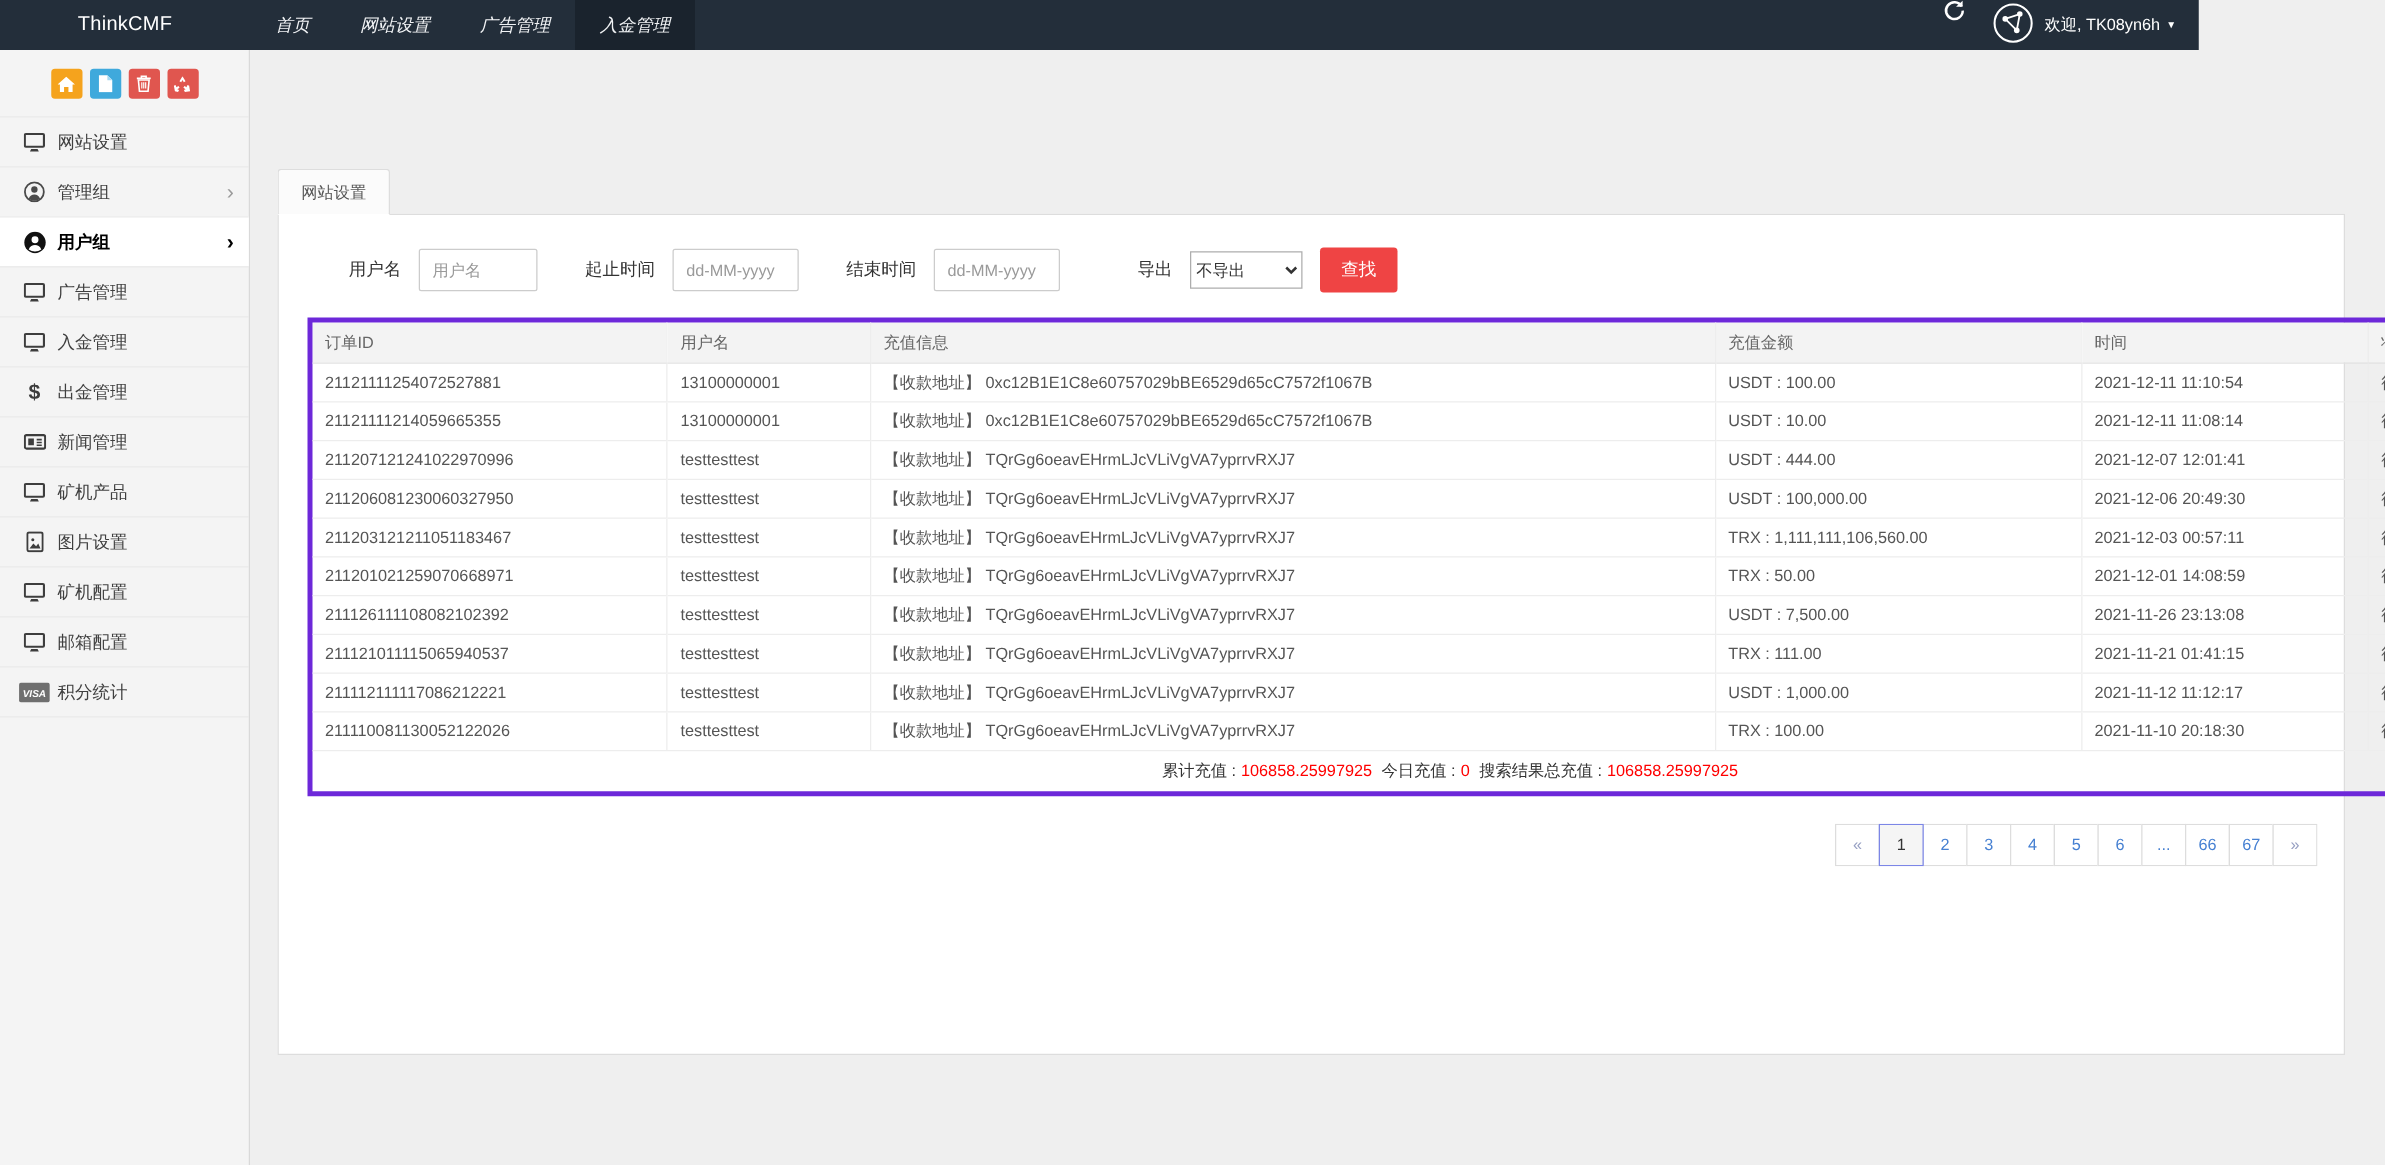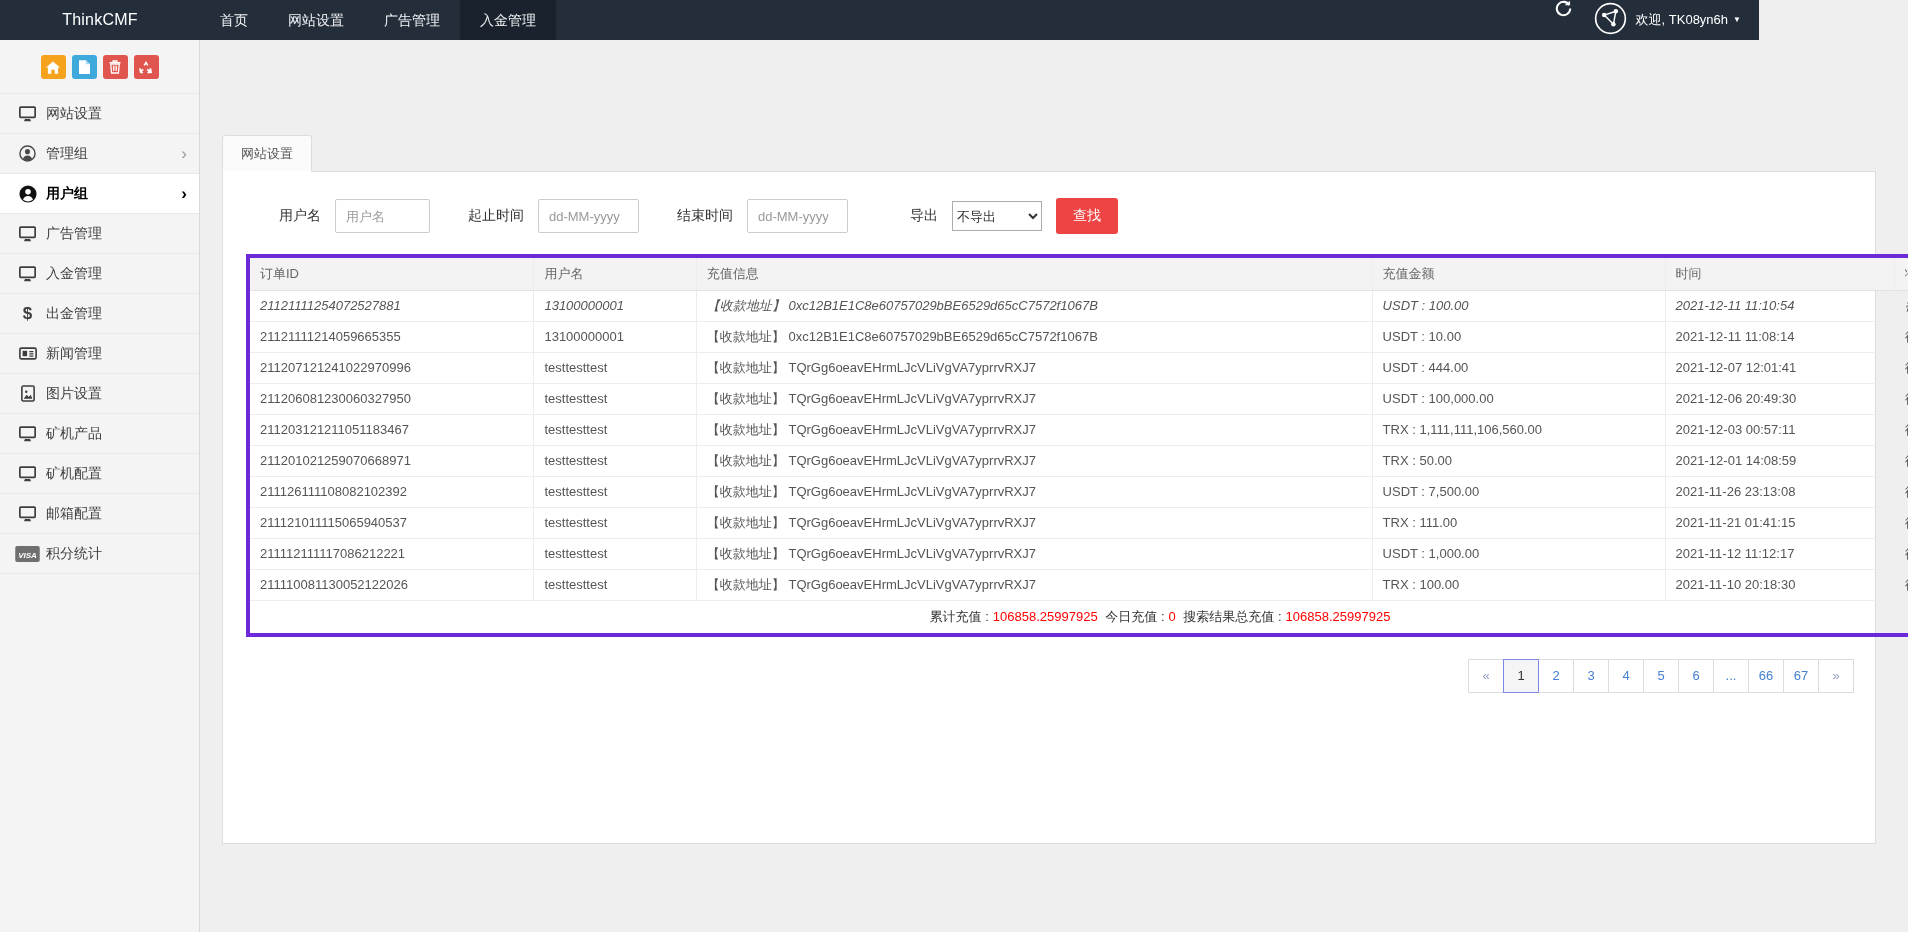--- a/index.html
+++ b/index.html
@@ -9,21 +9,21 @@
     background:#efefef;
     font-family:"Liberation Sans","DejaVu Sans",sans-serif;
     font-size:13px; color:#444;
   }
 
   
   .navbar { position:absolute; top:0; left:0; width:1759px; height:40px;
     background:#232e3a; display:flex; align-items:stretch; z-index:20; }
   .brand { width:200px; line-height:40px; text-align:center; color:#fff;
     font-size:16px; letter-spacing:.2px; }
-  .nav-items { display:flex; }
+  .nav-items { display:flex;font-style:italic; }
   .nav-item { line-height:40px; padding:0 20px; color:#f1f3f5; font-size:14px; cursor:pointer; }
   .nav-item.active { background:#1a232d; }
   .nav-right { margin-left:auto; display:flex; padding-right:18px; color:#fff; }
   .refresh-btn { margin-right:22px; display:flex; cursor:pointer; }
   .avatar-wrap { display:flex; align-items:center; cursor:pointer; }
   .welcome { font-size:13px; margin-left:9px; }
   .caret { font-size:8px; margin-left:5px; position:relative; top:-1px; }
 
   
   .sidebar { position:absolute; top:40px; left:0; bottom:0; width:200px;
@@ -71,21 +71,21 @@
 
   
   .table-box { width:1832px; border:4px solid #6d28d9; }
   table { width:100%; border-collapse:collapse; table-layout:fixed; }
   th { background:#f3f3f3; height:32px; font-weight:normal; text-align:left;
     color:#666; padding:0 10px; border-bottom:1px solid #e2e2e2; font-size:13px;
     overflow:hidden; white-space:nowrap; }
   td { height:31px; padding:0 10px; color:#555; font-size:13px;
     border-top:1px solid #ededed; overflow:hidden; white-space:nowrap; }
   th + th, td + td { border-left:1px solid #ededed; }
-  tbody tr:first-child td { border-top:none;font-style:italic; }
+  tbody tr:first-child td { border-top:none; }
   .summary { height:33px; line-height:32px; padding:0 11px; border-top:1px solid #ededed;
     font-size:13px; color:#333; white-space:nowrap;text-align:center; }
   .seg { margin-right:4px; }
   .s-val { color:#ff0000; margin-left:4px; }
 
   
   .pager-row { width:1608px; overflow:hidden; margin-top:22px; }
   .pagination { float:right; display:flex; }
   .page { min-width:36px; padding:0 6px; height:34px; line-height:32px; text-align:center;
     border:1px solid #ddd; margin-left:-1px; background:#fff; color:#4680d2;
@@ -241,38 +241,38 @@
             <rect x="4" y="5" width="5" height="6" fill="#3d3d3d"></rect>
             <path d="M11.5 6h4.5M11.5 8.5h4.5M11.5 11h4.5" stroke="#3d3d3d" stroke-width="1.4"></path>
           </svg>
         </span>
         <span class="s-label">新闻管理</span>
 
       </div>
 
       <div class="s-item">
         <span class="s-icon">
+          <svg width="17" height="16" viewBox="0 0 20 18">
+            <rect x="1" y="1" width="18" height="12" rx="1" fill="none" stroke="#3d3d3d" stroke-width="2"></rect>
+            <path d="M7 15h6l1.2 2.4H5.8z" fill="#3d3d3d"></path>
+          </svg>
+        </span>
+        <span class="s-label">矿机产品</span>
+
+      </div>
+
+      <div class="s-item">
+        <span class="s-icon">
           <svg width="14" height="17" viewBox="0 0 16 19">
             <rect x="1" y="1" width="14" height="17" rx="1.5" fill="none" stroke="#3d3d3d" stroke-width="1.8"></rect>
             <path d="M3 15.5l3.5-4.5 2.5 2.5 2-2.5 2 4.5z" fill="#3d3d3d"></path>
             <circle cx="6" cy="7.5" r="1.4" fill="#3d3d3d"></circle>
           </svg>
         </span>
         <span class="s-label">图片设置</span>
-
-      </div>
-
-      <div class="s-item">
-        <span class="s-icon">
-          <svg width="17" height="16" viewBox="0 0 20 18">
-            <rect x="1" y="1" width="18" height="12" rx="1" fill="none" stroke="#3d3d3d" stroke-width="2"></rect>
-            <path d="M7 15h6l1.2 2.4H5.8z" fill="#3d3d3d"></path>
-          </svg>
-        </span>
-        <span class="s-label">矿机产品</span>
 
       </div>
 
       <div class="s-item">
         <span class="s-icon">
           <svg width="17" height="16" viewBox="0 0 20 18">
             <rect x="1" y="1" width="18" height="12" rx="1" fill="none" stroke="#3d3d3d" stroke-width="2"></rect>
             <path d="M7 15h6l1.2 2.4H5.8z" fill="#3d3d3d"></path>
           </svg>
         </span>

